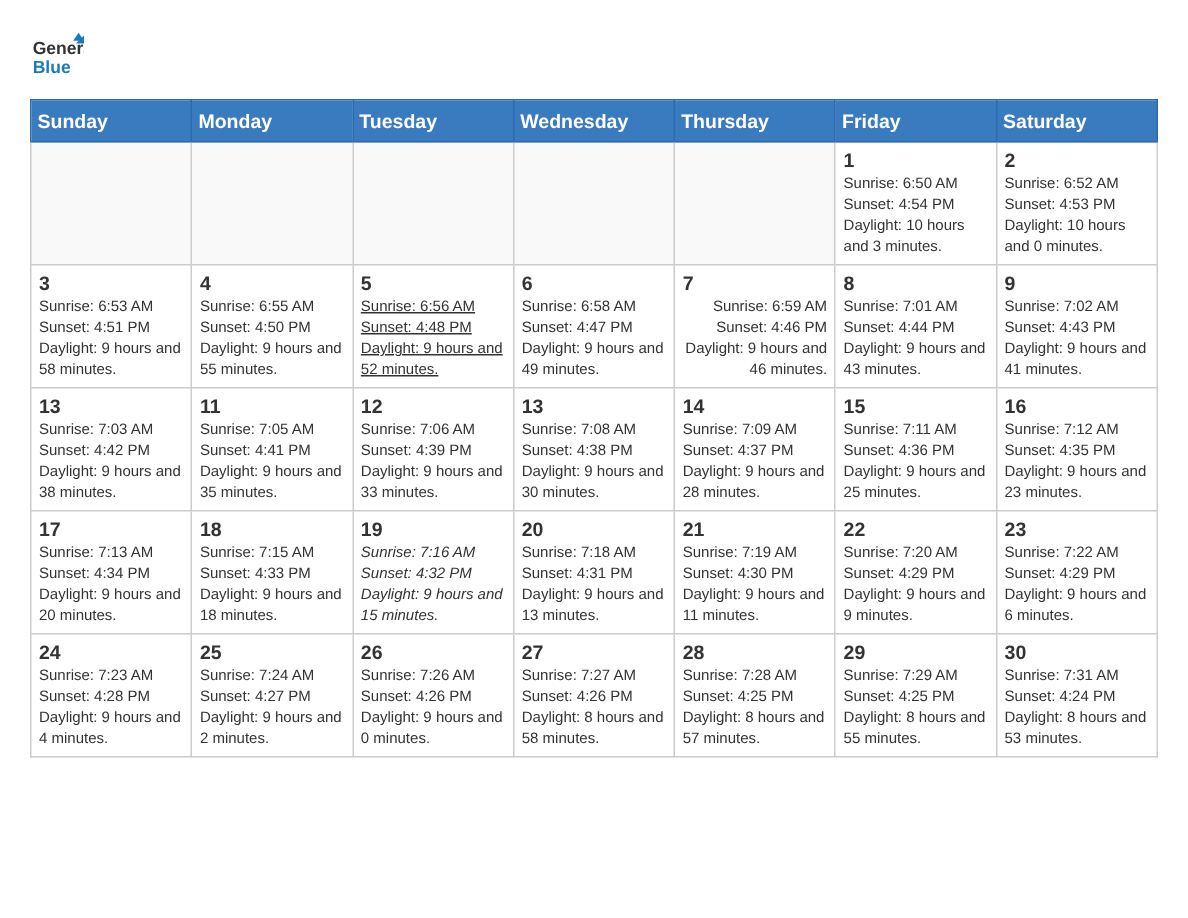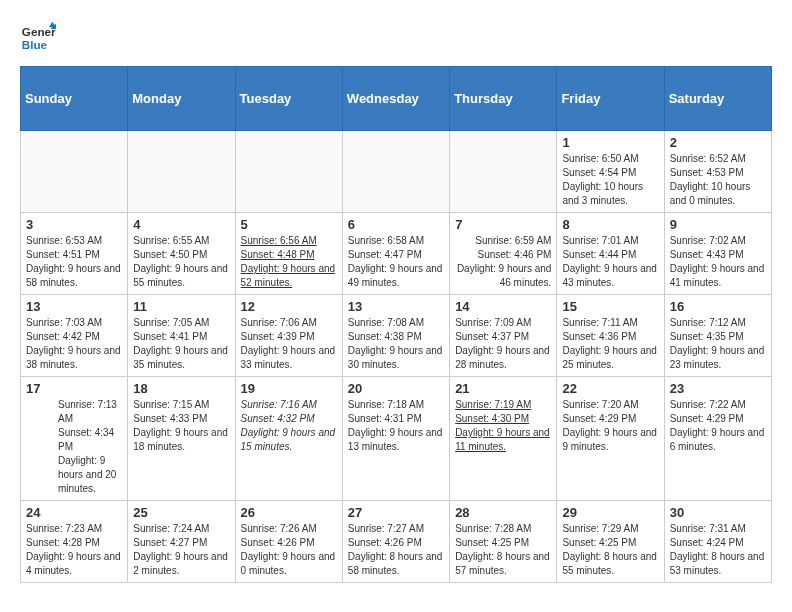--- a/index.html
+++ b/index.html
@@ -40,21 +40,21 @@
     .calendar-table {
       width: 100%;
       border-collapse: collapse;
       table-layout: fixed;
     }
     .calendar-table th {
       background-color: #3a7abf;
       color: #fff;
       font-size: 13px;
       font-weight: bold;
-      padding: 24px 4px;
+      padding: 6px 4px;
       text-align: left;
       border: 1px solid #2a6aaf;
     }
     .calendar-table td {
       border: 1px solid #ccc;
       vertical-align: top;
       padding: 4px 5px;
       font-size: 10.5px;
       color: #333;
       height: 80px;
@@ -209,21 +209,21 @@
         <td>
           <span class="day-number">16</span>
           <div class="day-info" style="white-space: pre-line;">Sunrise: 7:12 AM
 Sunset: 4:35 PM
 Daylight: 9 hours and 23 minutes.</div>
         </td>
       </tr>
       <tr>
         <td>
           <span class="day-number">17</span>
-          <div class="day-info" style="white-space: pre-line; margin-left: 32px;">Sunrise: 7:13 AM
+          <div class="day-info" style="white-space: pre-line;">Sunrise: 7:13 AM
 Sunset: 4:34 PM
 Daylight: 9 hours and 20 minutes.</div>
         </td>
         <td>
           <span class="day-number">18</span>
           <div class="day-info" style="white-space: pre-line;">Sunrise: 7:15 AM
 Sunset: 4:33 PM
 Daylight: 9 hours and 18 minutes.</div>
         </td>
         <td>
@@ -233,21 +233,21 @@
 Daylight: 9 hours and 15 minutes.</div>
         </td>
         <td>
           <span class="day-number">20</span>
           <div class="day-info" style="white-space: pre-line;">Sunrise: 7:18 AM
 Sunset: 4:31 PM
 Daylight: 9 hours and 13 minutes.</div>
         </td>
         <td>
           <span class="day-number">21</span>
-          <div class="day-info" style="white-space: pre-line; text-decoration: underline;">Sunrise: 7:19 AM
+          <div class="day-info" style="white-space: pre-line;">Sunrise: 7:19 AM
 Sunset: 4:30 PM
 Daylight: 9 hours and 11 minutes.</div>
         </td>
         <td>
           <span class="day-number">22</span>
           <div class="day-info" style="white-space: pre-line;">Sunrise: 7:20 AM
 Sunset: 4:29 PM
 Daylight: 9 hours and 9 minutes.</div>
         </td>
         <td>

